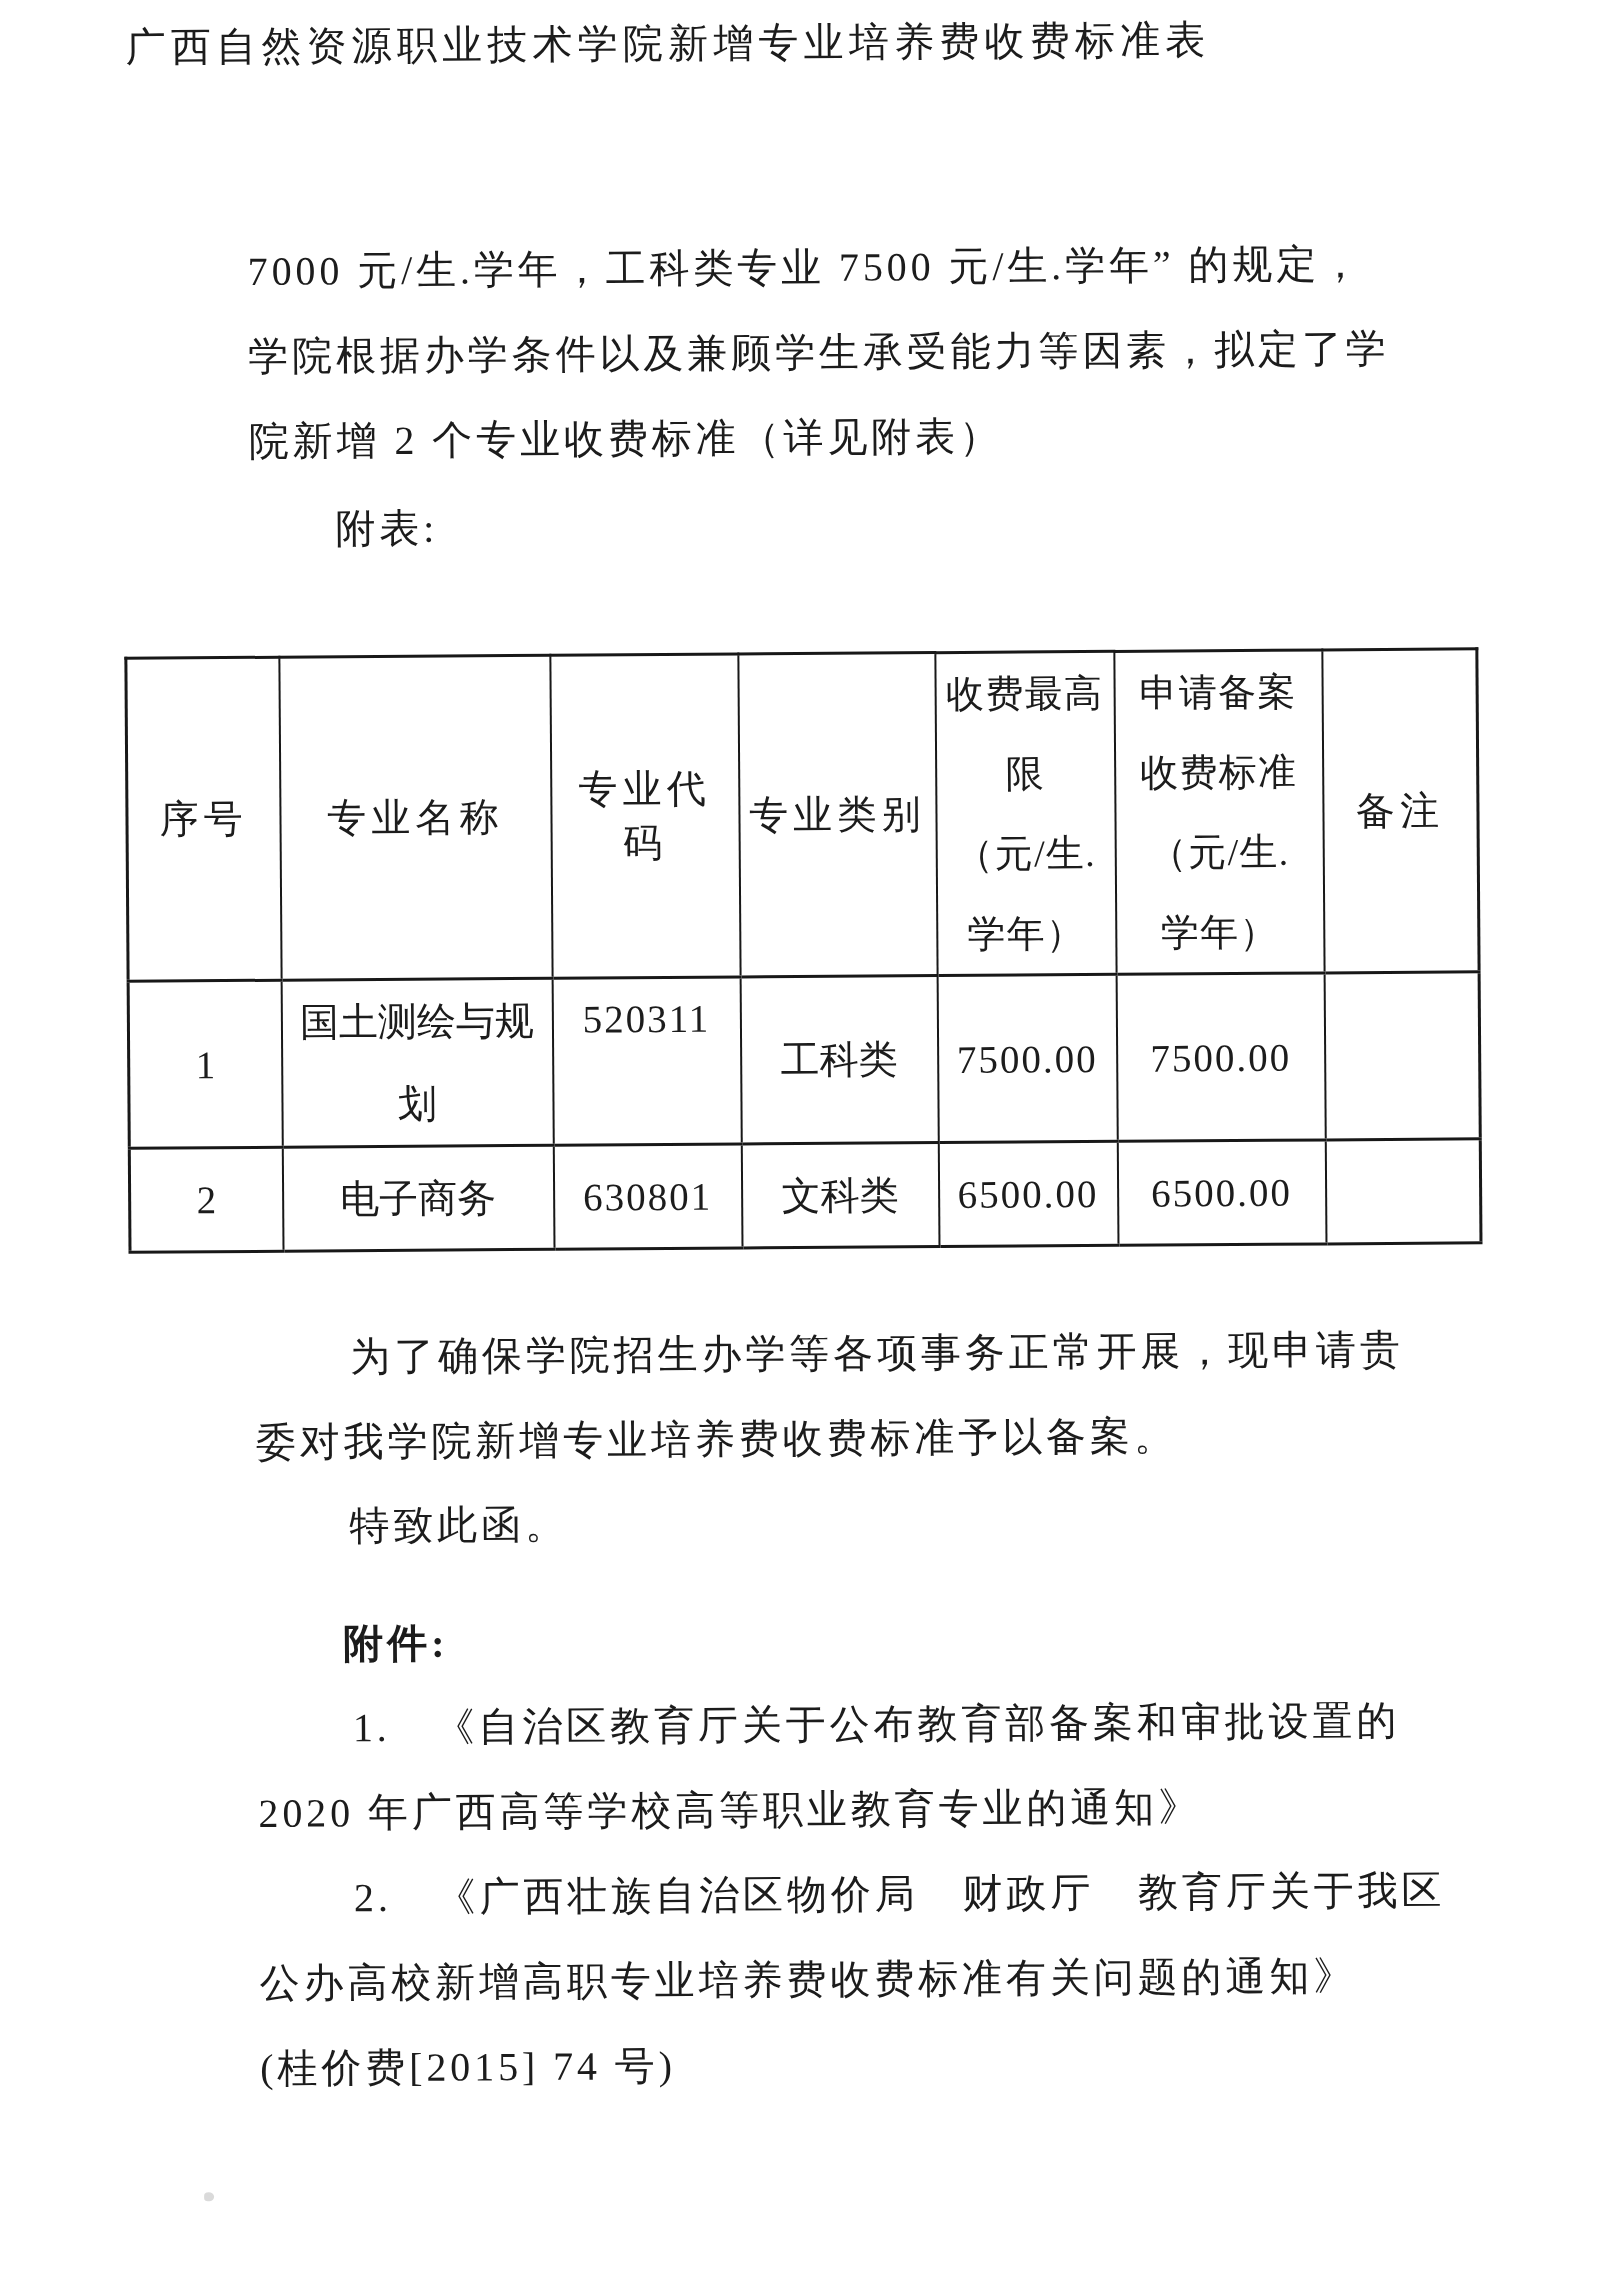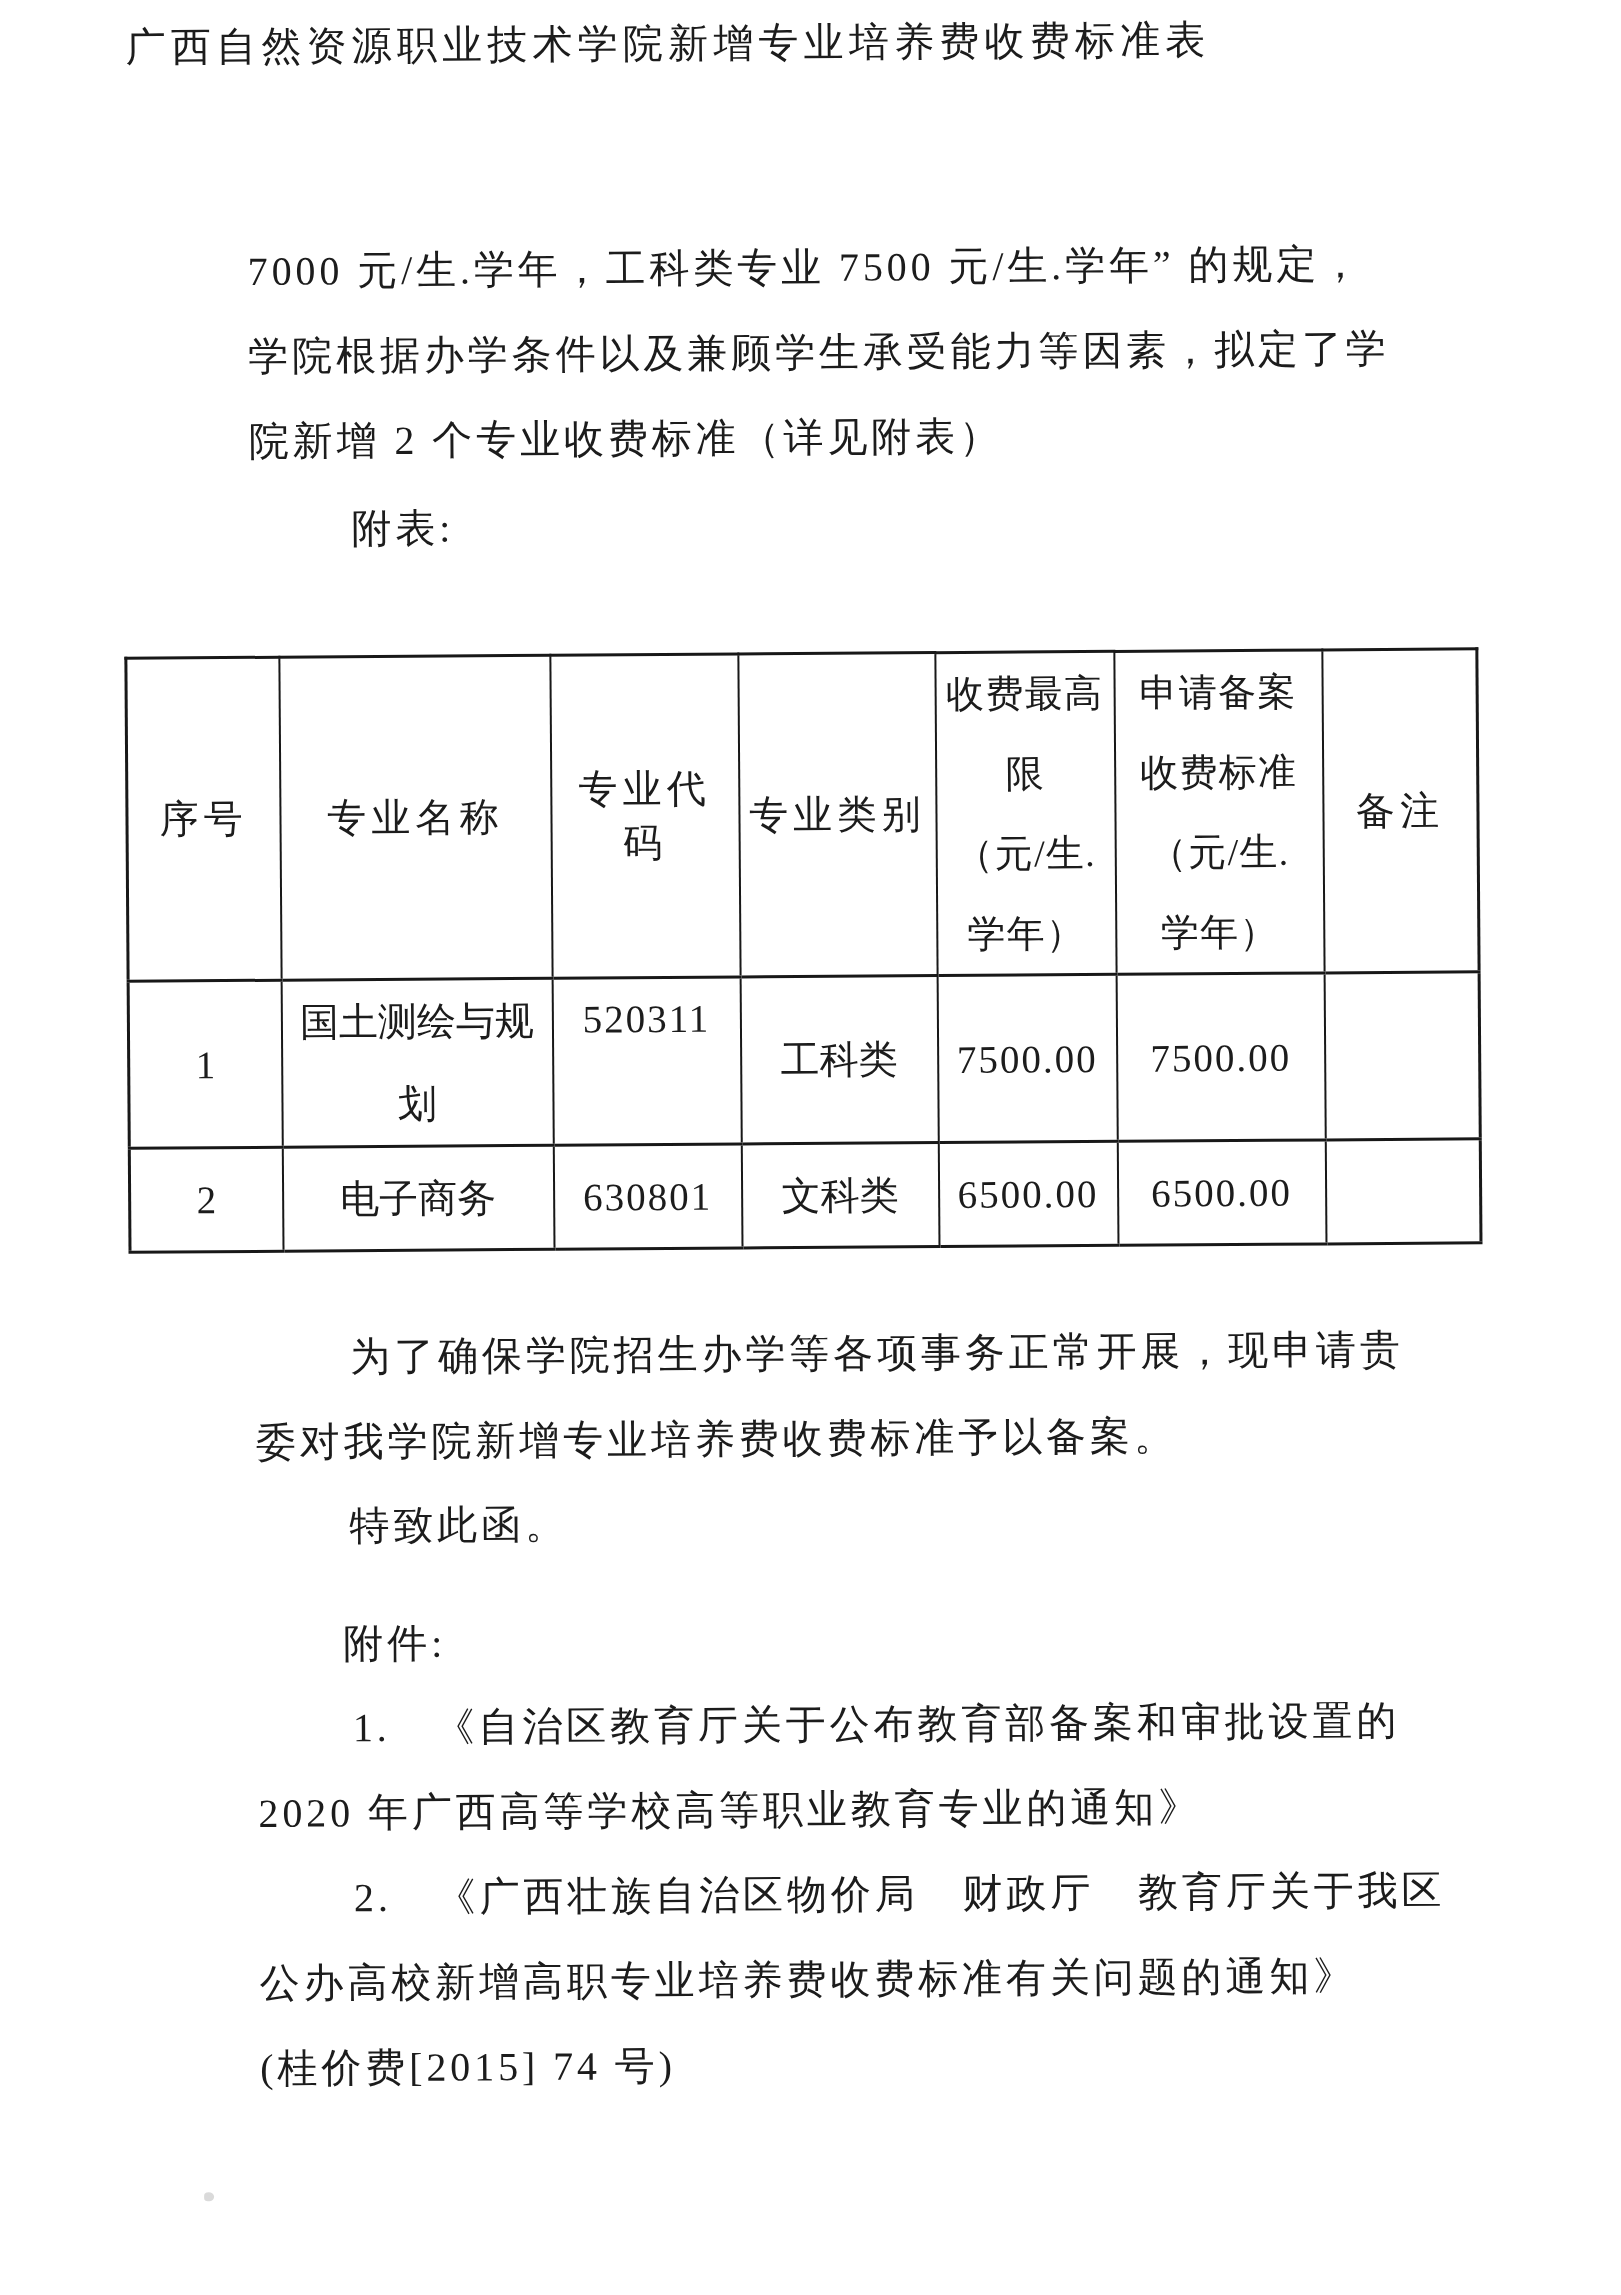--- a/index.html
+++ b/index.html
@@ -19,21 +19,21 @@
   .line{
     position:relative;
     font-size:40px;
     line-height:85px;
     letter-spacing:3.9px;
     white-space:nowrap;
   }
   .block{position:absolute;}
   .indent{margin-left:95px;}
   .p1{left:253px;top:225px;}
-  .label-fubiao{left:339px;top:483px;margin-left:16px;}
+  .label-fubiao{left:339px;top:483px;}
   .tbl-title{
     left:127px;top:564px;width:1350px;
     text-align:center;
     font-size:40px;line-height:85px;letter-spacing:5.2px;
     white-space:nowrap;
   }
   table.fee{
     position:absolute;left:127px;top:652px;
     width:1350px;
     border-collapse:collapse;
@@ -58,21 +58,21 @@
   }
   table.fee tbody tr td{border-bottom-width:3.9px;}
   table.fee thead tr{height:320px;}
   table.fee tbody tr.r1{height:163px;}
   table.fee tbody tr.r2{height:104px;}
   table.fee tbody tr.r1 td.code-cell{vertical-align:top;padding-top:17px;}
   table.fee td.name-cell{line-height:82px;padding:0 7.8px;}
   table.fee td.num-cell{letter-spacing:2px;}
   .p2{left:253px;top:1311px;}
   .closing{left:346px;top:1480px;}
-  .label-fujian{left:339px;top:1598px;}
+  .label-fujian{left:339px;top:1598px;font-weight:bold;}
   .item1{left:253px;top:1682px;}
   .item2{left:253px;top:1852px;}
   .smudge{
     position:absolute;left:196px;top:2188px;
     width:10.4px;height:8.5px;
     background:rgba(150,150,150,0.35);
     border-radius:45% 55% 50% 40%;
   }
 </style>
 </head>

